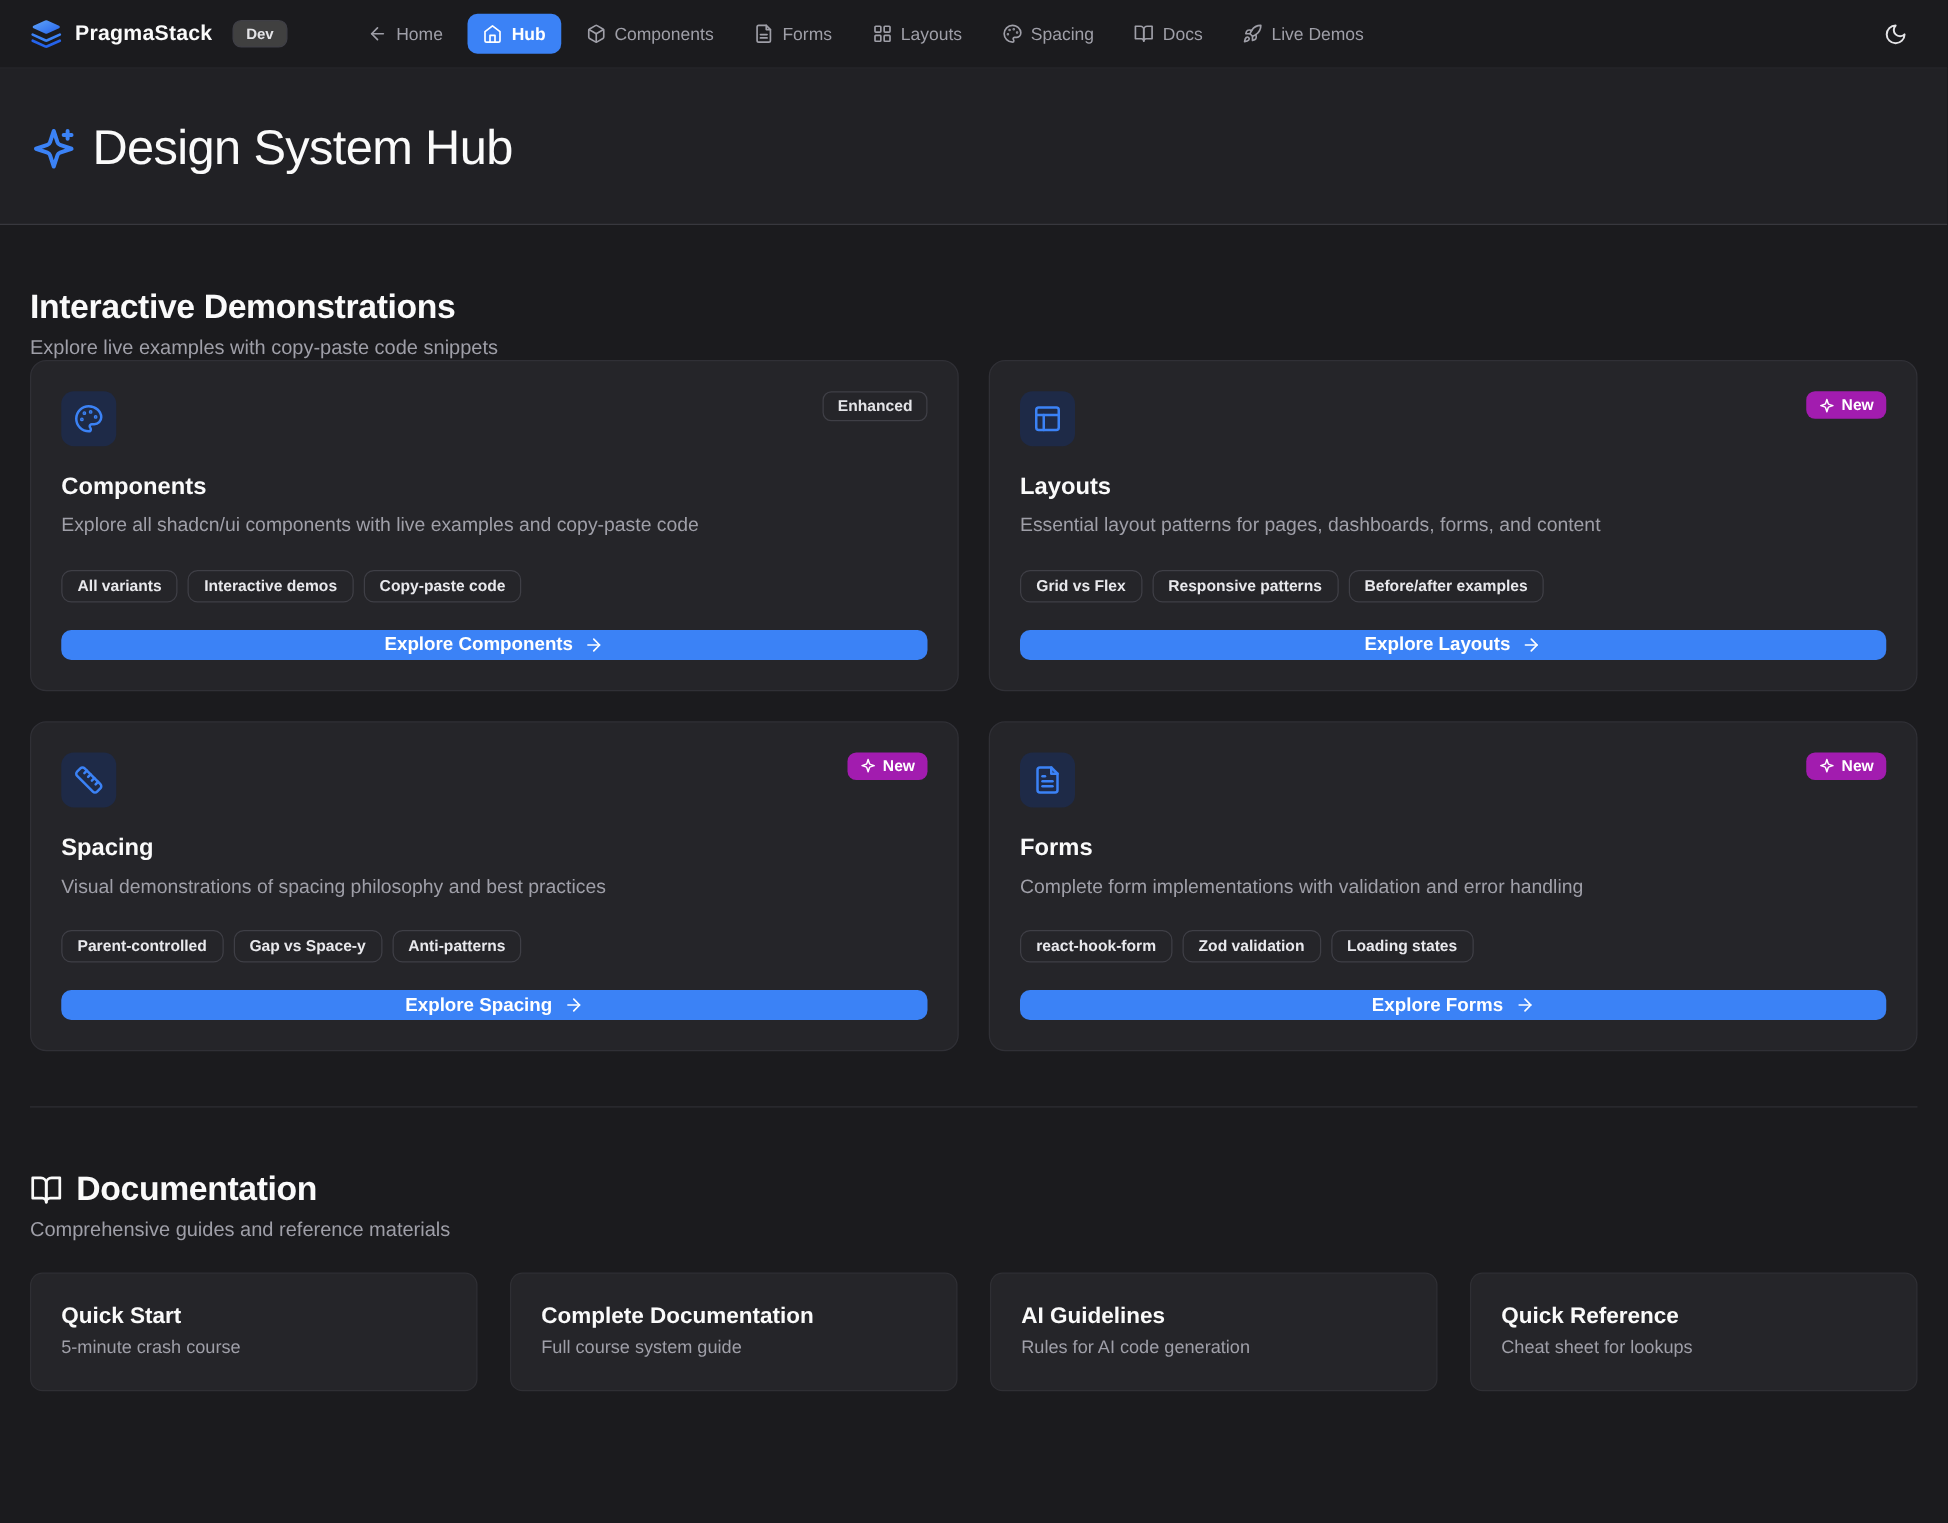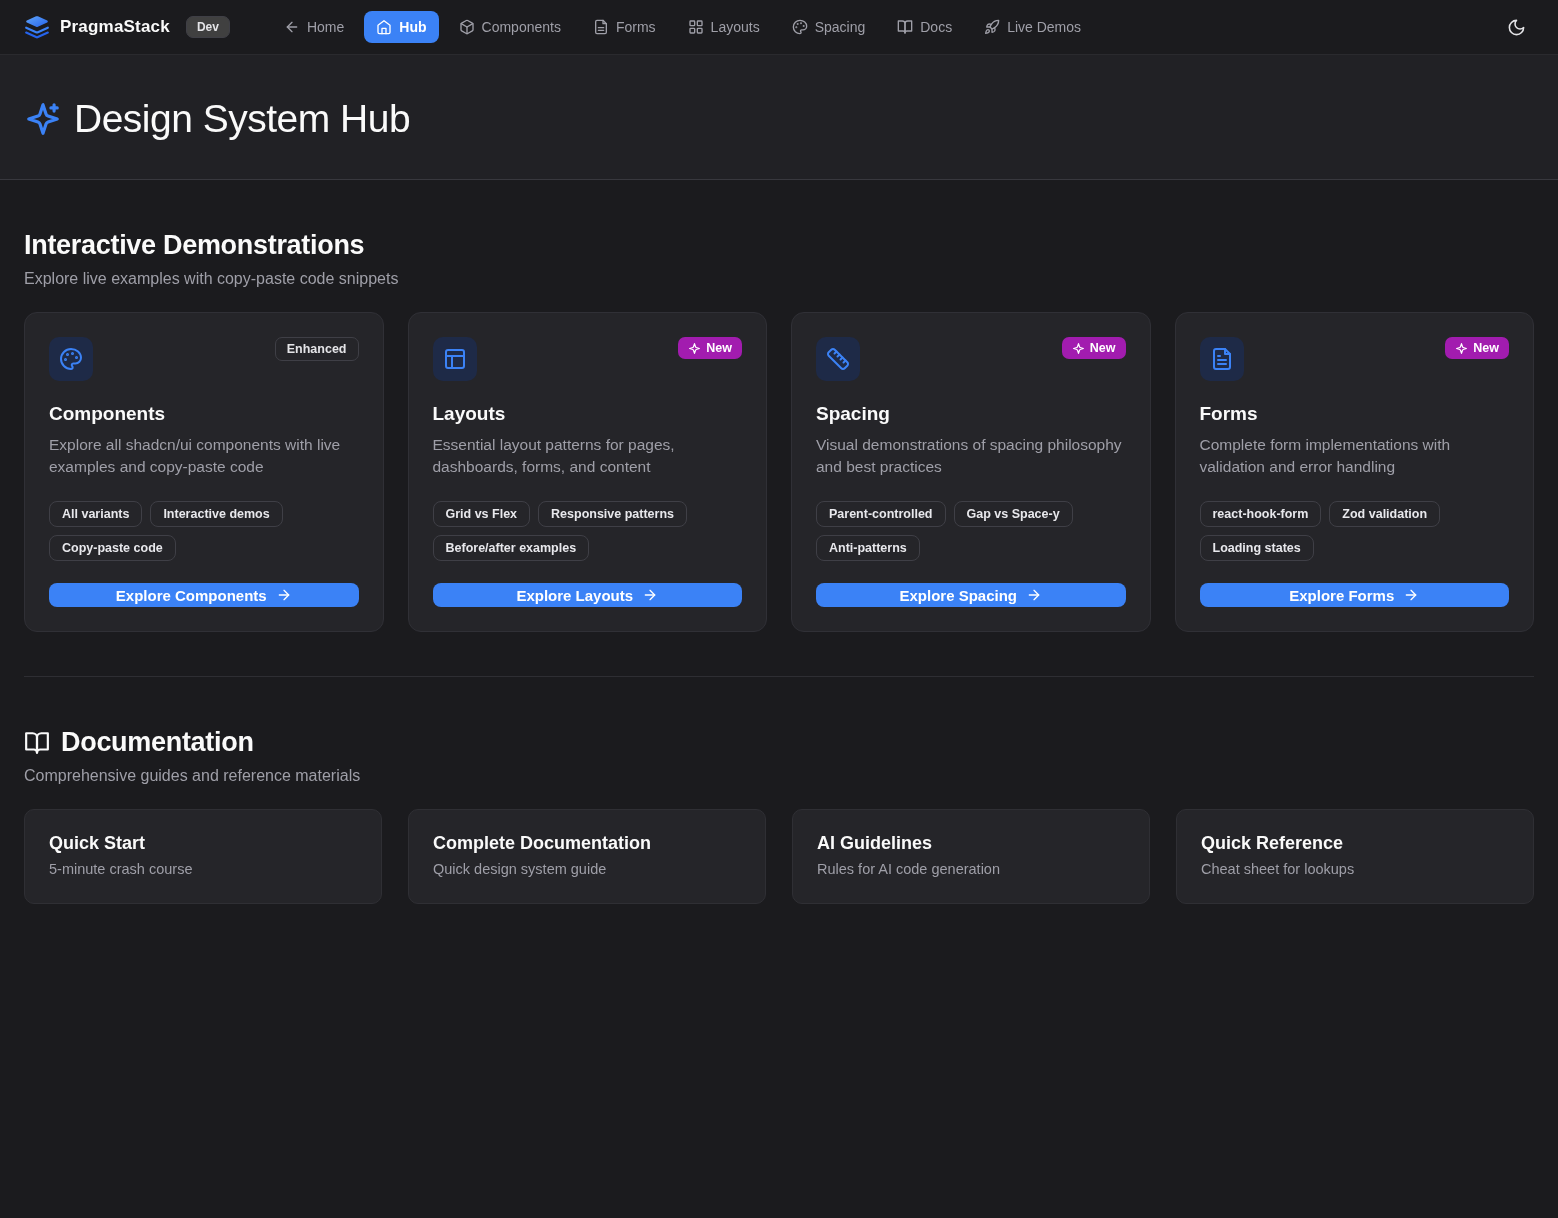--- a/index.html
+++ b/index.html
@@ -8,21 +8,21 @@
     background:#1b1b1e;
     color:#fafafa;
     font-family:"Liberation Sans","DejaVu Sans",sans-serif;
     -webkit-font-smoothing:antialiased;
   }
   svg { display:block; }
 
   
   .navbar {
     height:55px; background:#1b1b1e; border-bottom:1px solid #2a2a2e;
-    display:flex; align-items:center; padding:0 24px; justify-content:center;
+    display:flex; align-items:center; padding:0 24px; gap:10px;justify-content:center;
   }
   .brand { display:flex; align-items:center; gap:10px; cursor:pointer; }
   .brand-name { font-size:17px; font-weight:700; letter-spacing:.2px; }
   .dev-badge {
     margin-left:6px; font-size:12px; font-weight:700; color:#e4e4e7;
     border:1px solid #3f3f46; background:#404040; border-radius:7px; padding:3px 10px;
   }
   .nav-links { display:flex; align-items:center; gap:8px; margin-left:42px; }
   .nav-item {
     display:flex; align-items:center; gap:7px; color:#9f9fa8; font-size:14px;
@@ -41,21 +41,21 @@
   .hero-sub { margin-top:22px; max-width:748px; font-size:19px; line-height:1.48; color:#a4a4ad; }
 
   
   .content { padding:0 24px 20px; }
   .section-head { margin-top:50px; }
   .section-title { font-size:27px; font-weight:700; letter-spacing:-.3px; display:flex; align-items:center; gap:11px; }
   .section-title svg { width:26px; height:26px; }
   .section-sub { margin-top:9px; color:#9f9fa8; font-size:16px; }
 
   
-  .demo-grid { margin-top:24px; display:grid; grid-template-columns:1fr 1fr 1fr 1fr; gap:24px; }
+  .demo-grid { display:grid; grid-template-columns:1fr 1fr; gap:24px; }
   .demo-card {
     background:#252529; border:1px solid #303036; border-radius:13px; padding:24px;
     display:flex; flex-direction:column;
   }
   .card-top { display:flex; align-items:flex-start; justify-content:space-between; }
   .icon-tile {
     width:44px; height:44px; border-radius:10px; background:#1e2a47;
     display:flex; align-items:center; justify-content:center; color:#3b82f6;
   }
   .icon-tile svg { width:24px; height:24px; }
@@ -391,21 +391,21 @@
     <p class="section-sub">Comprehensive guides and reference materials</p>
   </div>
 
   <div class="doc-grid">
     <div class="doc-card">
       <div class="doc-title">Quick Start</div>
       <div class="doc-desc">5-minute crash course</div>
     </div>
     <div class="doc-card">
       <div class="doc-title">Complete Documentation</div>
-      <div class="doc-desc">Quick design system guide</div>
+      <div class="doc-desc">Full course system guide</div>
     </div>
     <div class="doc-card">
       <div class="doc-title">AI Guidelines</div>
       <div class="doc-desc">Rules for AI code generation</div>
     </div>
     <div class="doc-card">
       <div class="doc-title">Quick Reference</div>
       <div class="doc-desc">Cheat sheet for lookups</div>
     </div>
   </div>

